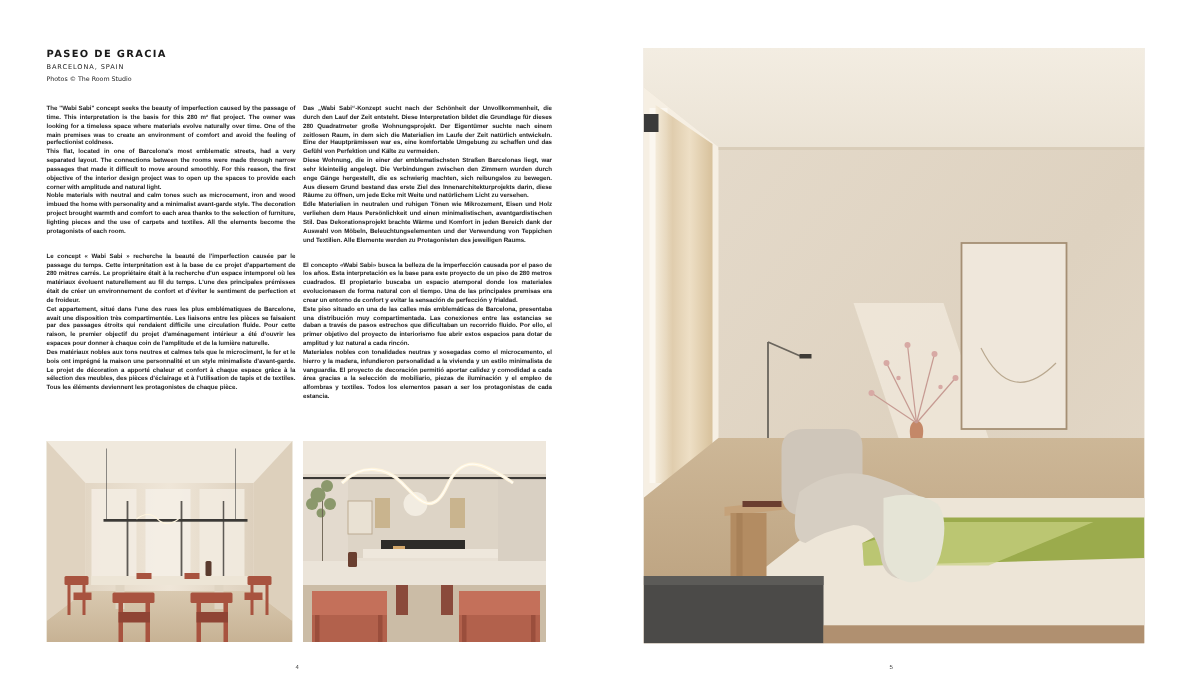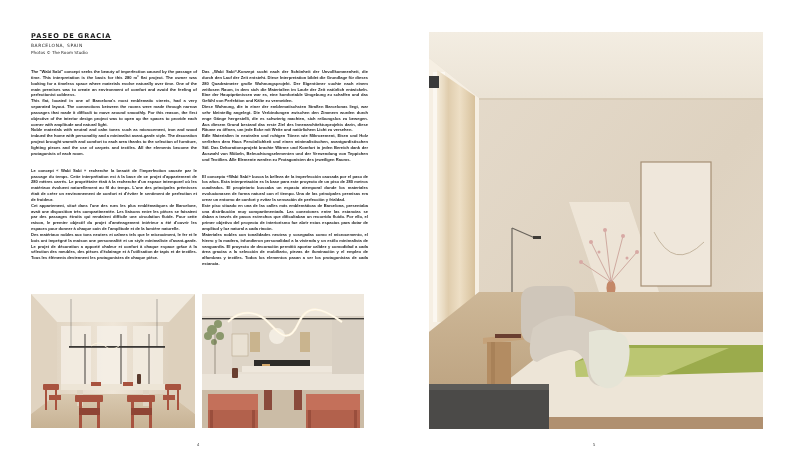--- a/index.html
+++ b/index.html
@@ -5,21 +5,21 @@
     * { box-sizing: border-box; margin: 0; padding: 0; }
     html, body { width: 794px; height: 461px; overflow: hidden; background: #ffffff; }
     body { position: relative; font-family: "Liberation Sans", sans-serif; color: #1a1a1a; }
 
     .spread { position: absolute; left: 0; top: 0; width: 794px; height: 461px; background: #fff; }
     .page { position: absolute; top: 0; height: 461px; }
     .page-left { left: 0; width: 397px; }
     .page-right { left: 397px; width: 397px; }
 
     .header { position: absolute; left: 31px; top: 32px; }
-    .title { font-family: "DejaVu Sans", sans-serif; font-weight: bold; font-size: 6.6px; letter-spacing: 0.9px; color: #1a1a1a; line-height: 8px; text-decoration: underline; }
+    .title { font-family: "DejaVu Sans", sans-serif; font-weight: bold; font-size: 6.6px; letter-spacing: 0.9px; color: #1a1a1a; line-height: 8px; }
     .location { font-family: "DejaVu Sans", sans-serif; font-size: 4.4px; letter-spacing: 0.6px; color: #222; margin-top: 3px; line-height: 6px; }
     .credit { font-family: "DejaVu Sans", sans-serif; font-size: 4.2px; color: #222; margin-top: 1px; line-height: 6px; }
 
     .col { position: absolute; top: 69px; width: 166px; font-size: 4.1px; line-height: 5.85px; text-align: justify; color: #1c1c1c; font-weight: bold; }
     .col-1 { left: 31px; }
     .col-2 { left: 202px; }
     .col p { margin-bottom: 0; }
     .col .gap { height: 11px; }
 
     .photo { position: absolute; overflow: hidden; }

